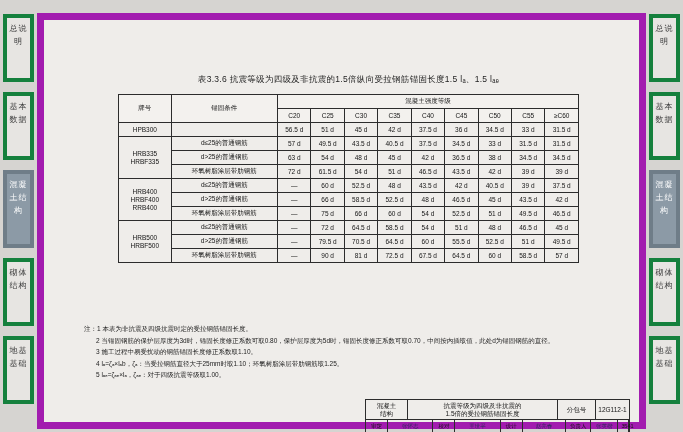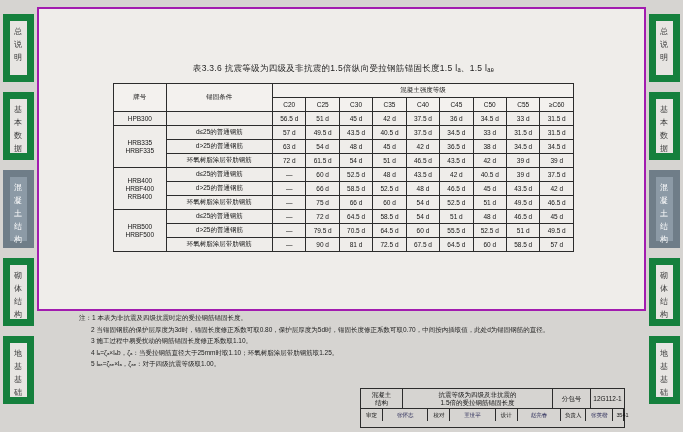--- a/index.html
+++ b/index.html
@@ -7,35 +7,35 @@
     width:683px;height:432px;
     background:#c9c8c6;
     font-family:"Liberation Sans", sans-serif;
     overflow:hidden;
   }
   .page{
     position:absolute;left:0;top:0;width:683px;height:432px;
     background:#d6d4d1;
   }
   .sheet{
-    position:absolute;left:37px;top:7px;width:609px;height:304px;
+    position:absolute;left:37px;top:13px;width:609px;height:416px;
     background:#efedea;
-    border:2px solid #a21caf;
+    border:7px solid #a21caf;
     box-sizing:border-box;
   }
   
   .tabcol{
     position:absolute;top:8px;width:37px;height:416px;
   }
   .tabcol.left{left:0;}
   .tabcol.right{left:646px;}
   .tab{
     position:absolute;left:3px;width:31px;
     background:#e7e5e2;
-    border:7px solid #15803d;
+    border:4px solid #15803d;
     color:#3a3a3a;
     font-size:8px;
     text-align:center;
     box-sizing:border-box;
     padding-top:4px;
     line-height:13px;
     letter-spacing:1px;
   }
   .tab.hl{
     background:#8c9aa6;

